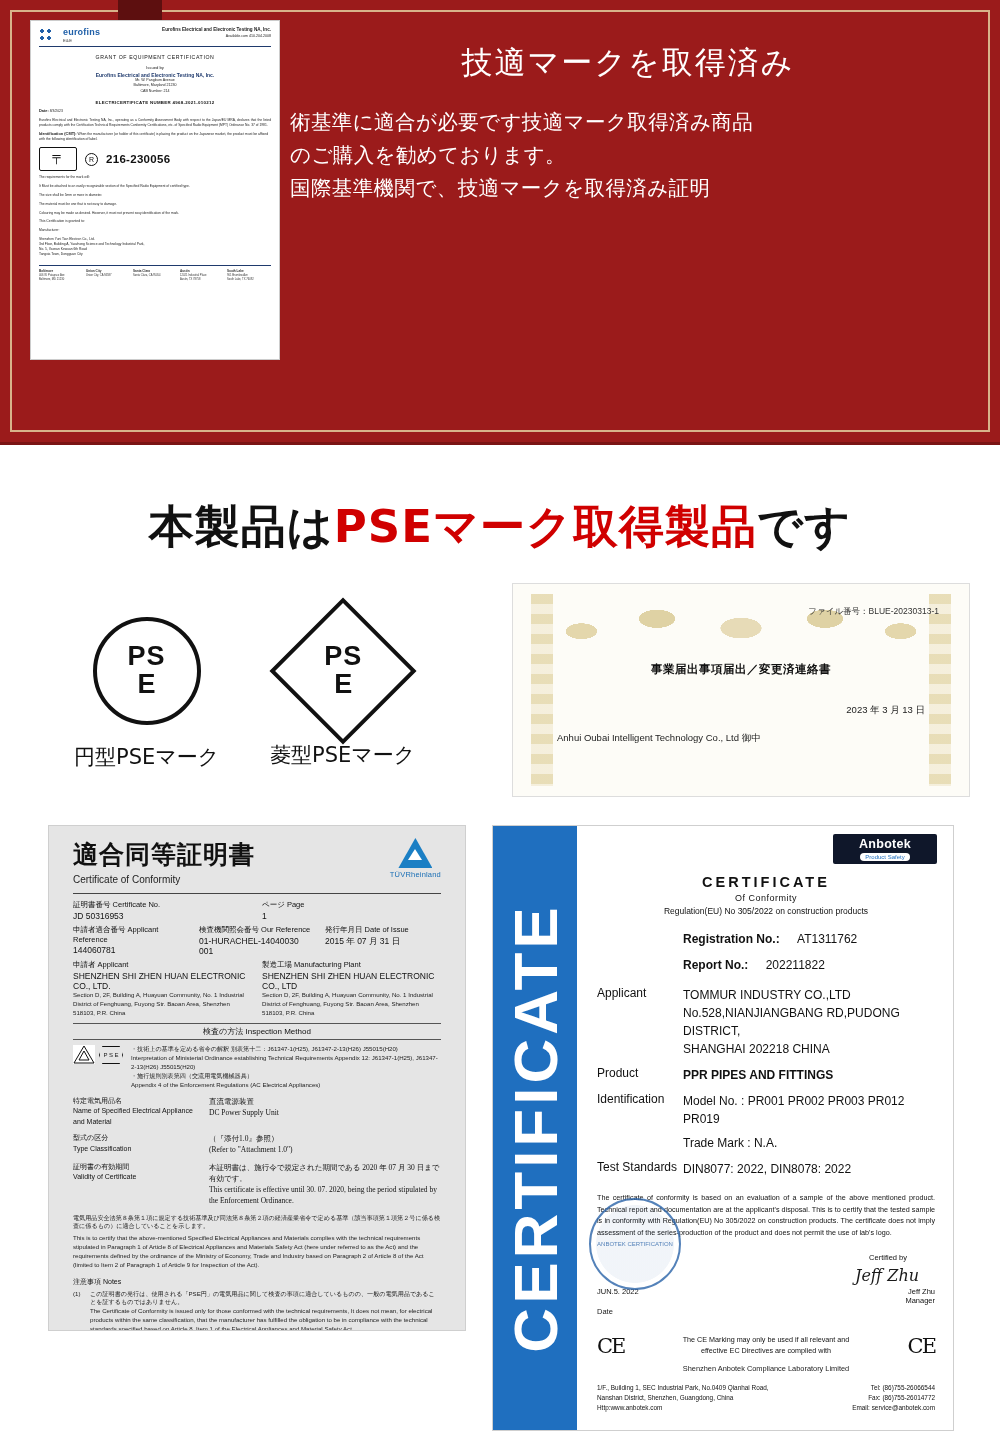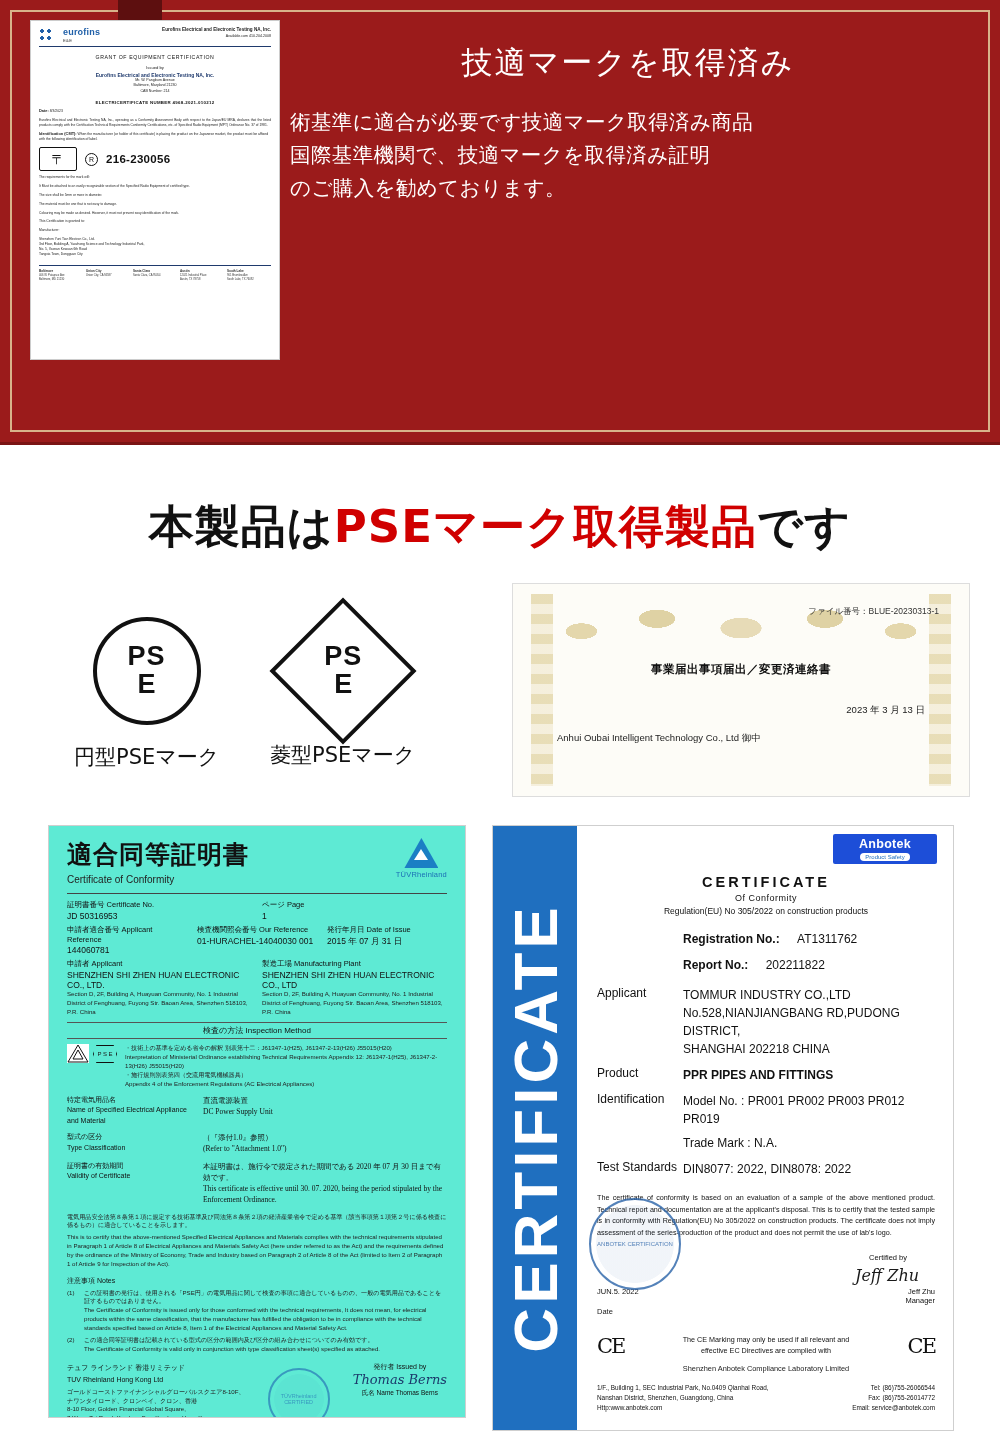--- a/index.html
+++ b/index.html
@@ -149,22 +149,22 @@
     font-size:11.5px; font-weight:bold; color:#111; letter-spacing:.5px;
   }
   .jp-date{ position:absolute; right:44px; top:120px; font-size:9.5px; color:#222;}
   .jp-company{ position:absolute; left:44px; top:148px; font-size:9.5px; color:#222;}
 
   
   .docs{ position:relative; width:1000px; height:610px; margin-top:14px; }
 
   
   .tuv{
-    position:absolute; left:48px; top:0; width:418px; height:593px;
-    background:#5eead4; border:1px solid #cfcfcf; padding:12px 18px; overflow:hidden;
+    position:absolute; left:48px; top:0; width:418px; height:506px;
+    background:#e5e5e5; border:1px solid #cfcfcf; padding:12px 24px; overflow:hidden;
   }
   .tuv-head{ display:flex; align-items:flex-start; justify-content:space-between; }
   .tuv-title{ font-size:25px; font-weight:bold; color:#111; letter-spacing:1px; font-family:"DejaVu Sans", sans-serif;}
   .tuv-sub{ font-size:10px; color:#222; margin-top:3px;}
   .tuv-logo{ text-align:center; }
   .tuv-tri{
     width:34px;height:30px;margin:0 auto;
     background:#1b7fc4;
     clip-path:polygon(50% 0,100% 100%,0 100%);
     position:relative;
@@ -229,21 +229,21 @@
   .anb-vt{
     position:absolute; left:50%; top:50%;
     transform:translate(-50%,-50%) rotate(-90deg);
     white-space:nowrap;
     font-size:62px; font-weight:bold; letter-spacing:4px;
     color:#ffffff; font-family:"Liberation Sans", sans-serif;
   }
   .anb-body{ position:absolute; left:96px; top:0; right:10px; bottom:0; padding:12px 8px;}
   .anb-badge{
     position:absolute; right:6px; top:8px; width:104px; height:30px;
-    background:#1d4ed8; color:#fff; border-radius:2px;
+    background:#0f172a; color:#fff; border-radius:2px;
     display:flex;flex-direction:column;align-items:center;justify-content:center;
   }
   .anb-badge .b1{ font-size:12.5px; font-weight:bold; letter-spacing:.3px;}
   .anb-badge .b2{ font-size:6px; background:#fff; color:#1f6fbf; padding:1px 5px; border-radius:6px; margin-top:2px;}
   .anb-t1{ text-align:center; font-size:14.5px; letter-spacing:3px; color:#111; margin-top:36px; font-weight:bold;}
   .anb-t2{ text-align:center; font-size:9px; color:#111; margin-top:3px; letter-spacing:.5px;}
   .anb-t3{ text-align:center; font-size:8.5px; color:#111; margin-top:3px;}
   .anb-kv{ display:flex; margin-top:8px; font-size:12px; color:#111;}
   .anb-kv .k{ width:86px; }
   .anb-kv .v{ flex:1; line-height:1.5;}
@@ -327,22 +327,22 @@
       <div><b>Santa Clara</b>Santa Clara, CA 95054</div>
       <div><b>Austin</b>12021 Industrial Place<br>Austin, TX 78758</div>
       <div><b>South Lake</b>901 Brumlow Ave<br>South Lake, TX 76092</div>
     </div>
   </div>
 
   <div class="banner-text">
     <div class="banner-h1">技適マークを取得済み</div>
     <div class="banner-p">
       <div>術基準に適合が必要です技適マーク取得済み商品</div>
+      <div>のご購入を勧めております。</div>
       <div>国際基準機関で、技適マークを取得済み証明</div>
-      <div>のご購入を勧めております。</div>
     </div>
   </div>
 </div>
 
 <div class="pse-headline">
   <span>本製品は</span><span class="red">PSEマーク取得製品</span><span>です</span>
 </div>
 
 <div class="marks-row">
 

